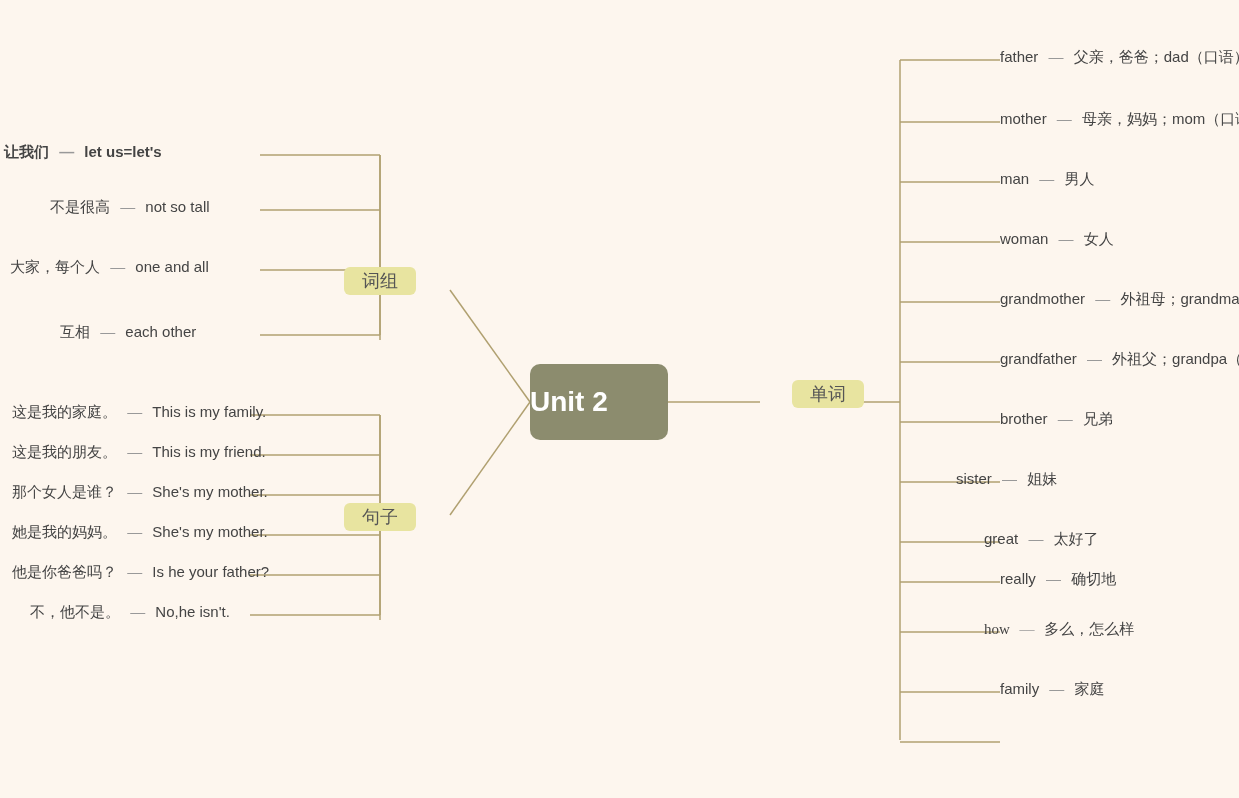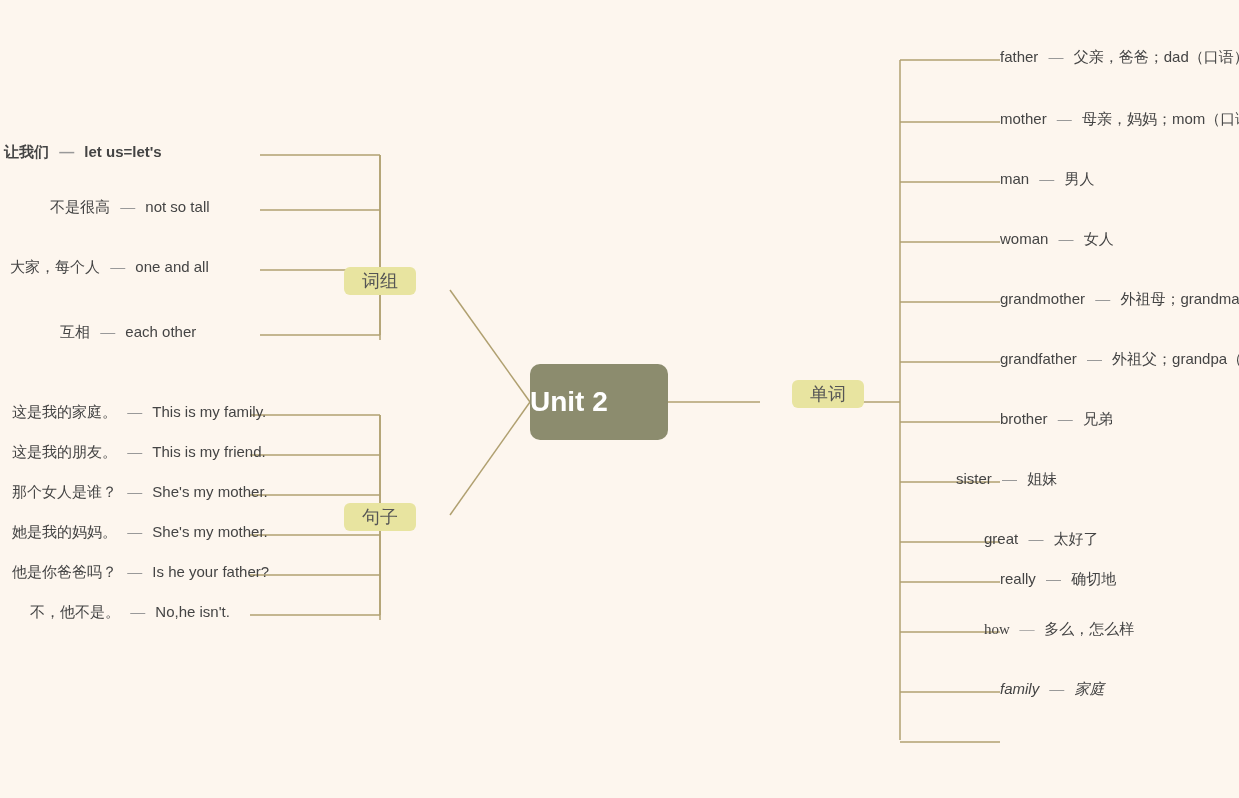--- a/index.html
+++ b/index.html
@@ -229,20 +229,20 @@
 <div class="leaf-text" style="left: 1000px; top: 570px;">
   <span>really</span>
   <span class="dash">—</span>
   <span>确切地</span>
 </div>
 <div class="leaf-text" style="left: 984px; top: 620px; font-family: Liberation Serif, serif;">
   <span>how</span>
   <span class="dash">—</span>
   <span>多么，怎么样</span>
 </div>
-<div class="leaf-text" style="left: 1000px; top: 680px; font-style: italic;">
+<div class="leaf-text" style="left: 1000px; top: 680px;">
   <span>family</span>
   <span class="dash">—</span>
   <span>家庭</span>
 </div>
 <div class="leaf-text" style="left: 1000px; top: 730px;">
   
 </div>
 
 </body></html>

